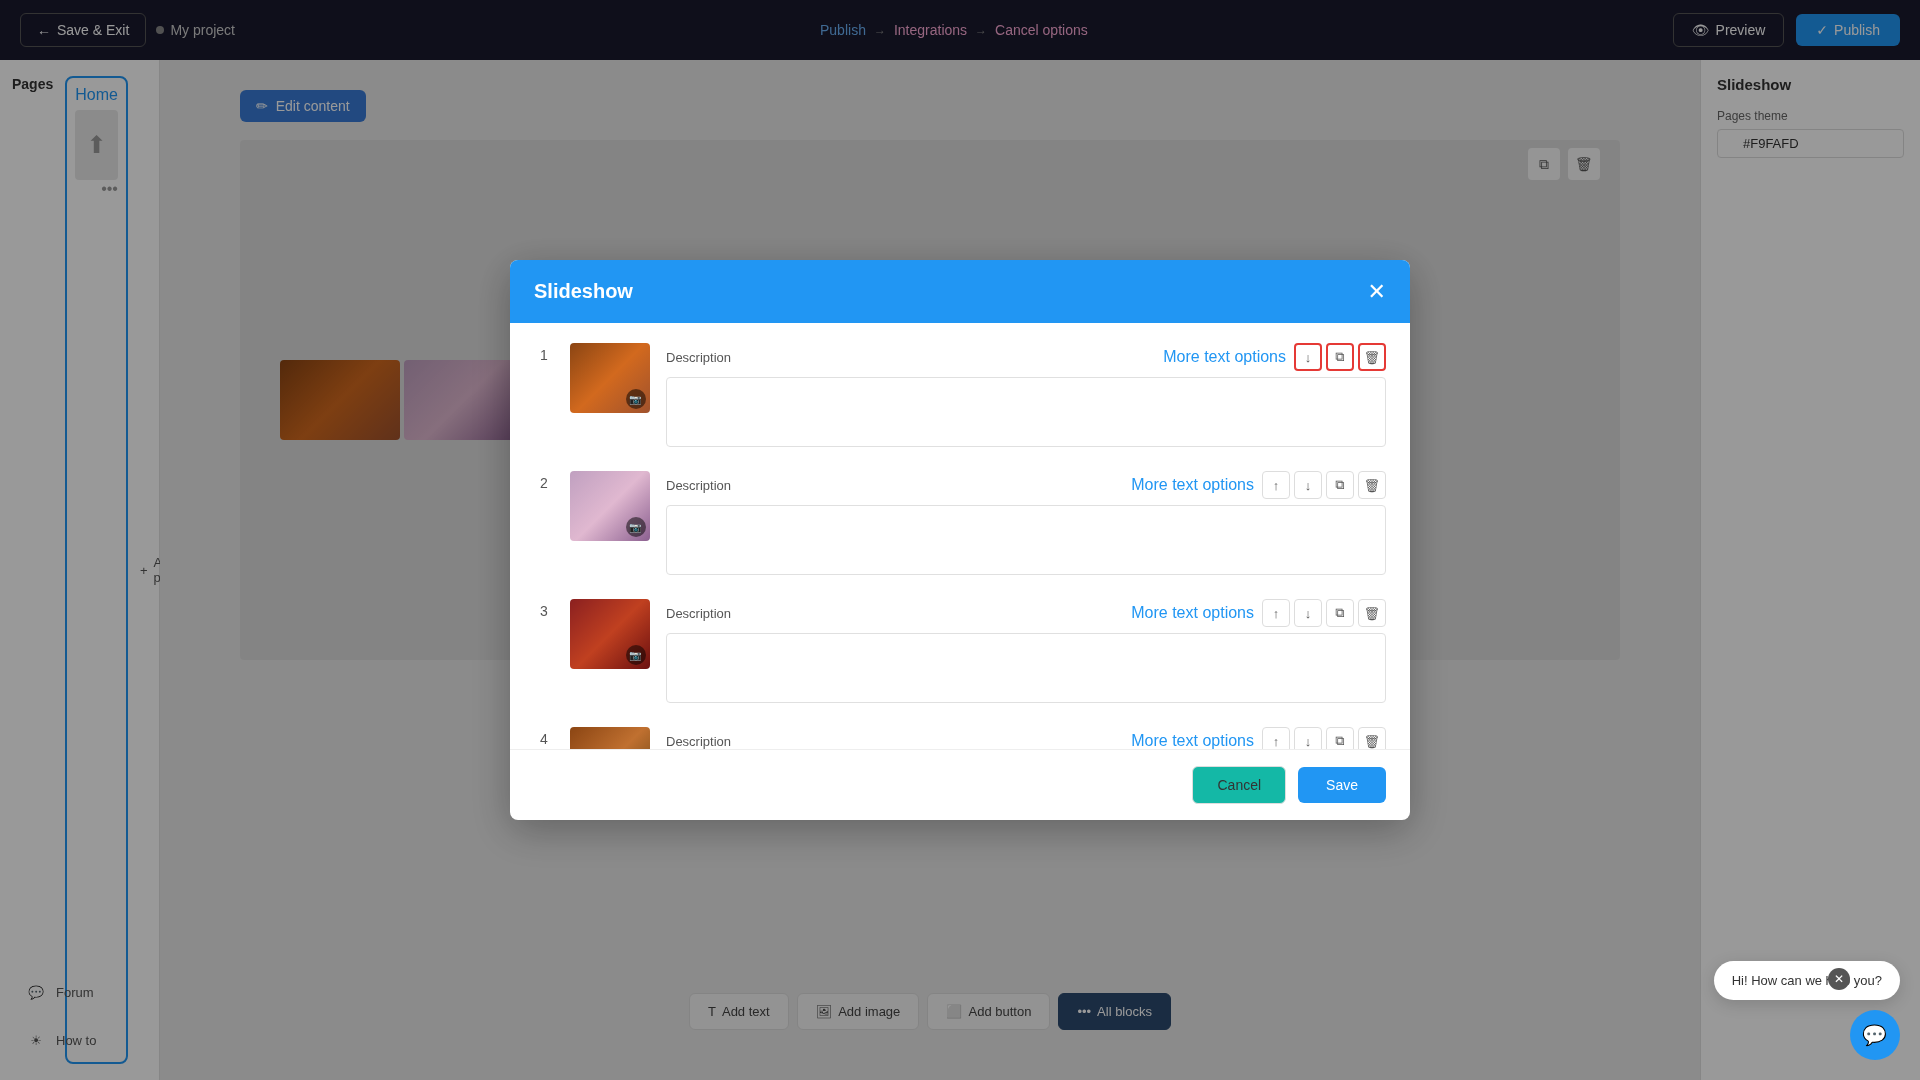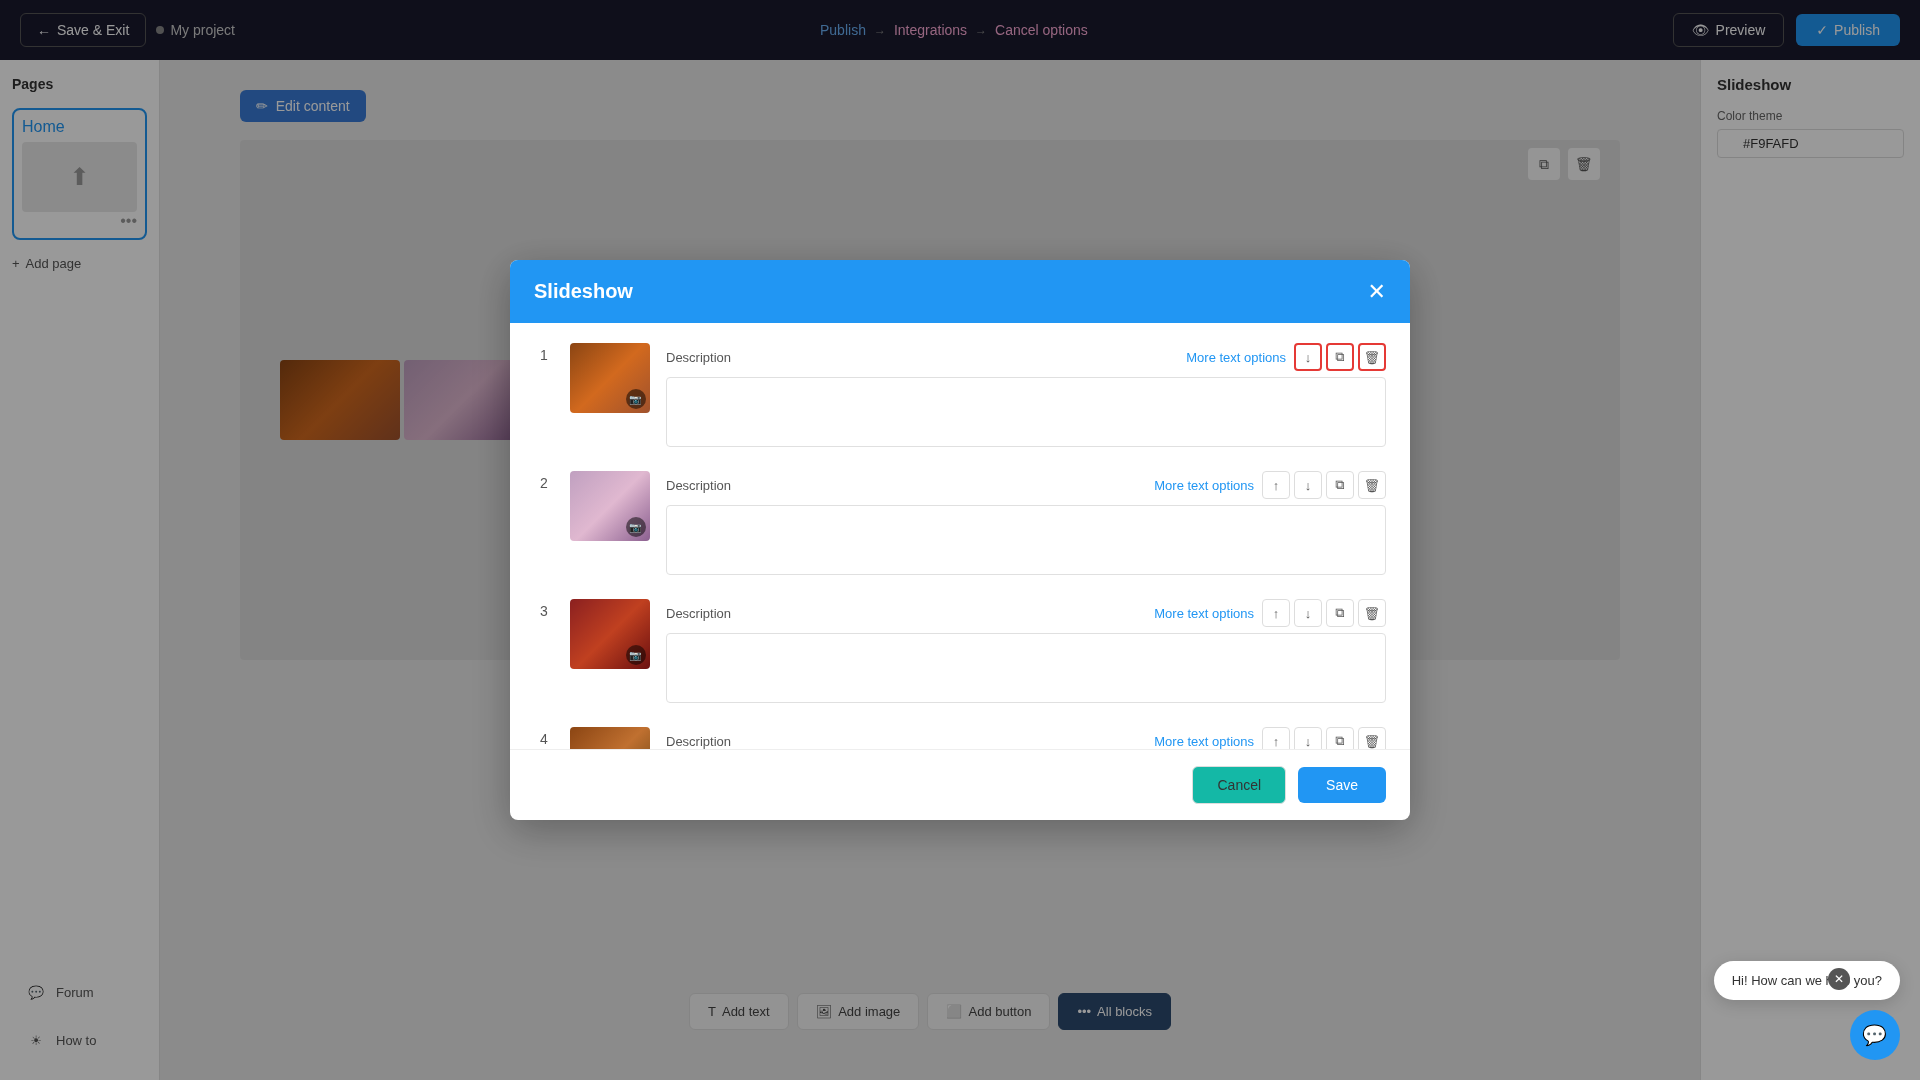--- a/index.html
+++ b/index.html
@@ -37,21 +37,21 @@
     }
 
     
     .main-layout {
       display: flex; margin-top: 60px; height: calc(1080px - 60px);
     }
 
     
     .left-sidebar {
       width: 160px; background: #fff; border-right: 1px solid #e0e0e0;
-      padding: 16px 12px; display: flex; flex-direction: column; gap: 12px;
+      padding: 16px 12px; display: flex; flex-direction: row; gap: 12px;
     }
     .pages-title { font-size: 14px; color: #333; font-weight: 600; margin-bottom: 4px; }
     .page-item {
       border: 2px solid #2196f3; border-radius: 8px; padding: 8px;
       cursor: pointer; background: #fff;
     }
     .page-label { font-size: 16px; color: #2196f3; margin-bottom: 6px; }
     .page-thumb {
       width: 100%; height: 70px; background: #e8e8e8; border-radius: 4px;
       display: flex; align-items: center; justify-content: center;
@@ -168,21 +168,21 @@
       color: #fff; font-size: 10px;
     }
     .slide-content { flex: 1; }
     .slide-header {
       display: flex; align-items: center; justify-content: space-between; margin-bottom: 6px; gap: 34px;
     }
     .slide-desc-label { font-size: 13px; color: #555; }
     .slide-options {
       display: flex; align-items: center; gap: 8px;
     }
-    .more-text-options { color: #2196f3; font-size: 13px; cursor: pointer; text-decoration: none; }
+    .more-text-options { color: #2196f3; font-size: 16px; cursor: pointer; text-decoration: none; }
     .slide-action-btns {
       display: flex; align-items: center; gap: 4px;
     }
     .action-btn {
       width: 28px; height: 28px; border: 1px solid #ddd; border-radius: 4px;
       background: #fff; cursor: pointer; display: flex; align-items: center; justify-content: center;
       font-size: 13px; color: #555;
     }
     .action-btn.highlighted {
       border: 2px solid #e53935;
@@ -331,21 +331,21 @@
       </button>
       <button class="toolbar-btn active">
         <span>•••</span>
         <span>All blocks</span>
       </button>
     </div>
   </main>
 
   <aside class="right-sidebar">
     <div class="sidebar-title">Slideshow</div>
-    <div class="sidebar-label">Color theme</div>
+    <div class="sidebar-label">Pages theme</div>
     <input class="color-input" type="text" value="#F9FAFD" style="">
   </aside>
 </div>
 
 <div class="modal-overlay">
   <div class="modal">
     <div class="modal-header">
       <span class="modal-title">Slideshow</span>
       <button class="modal-close">✕</button>
     </div>

